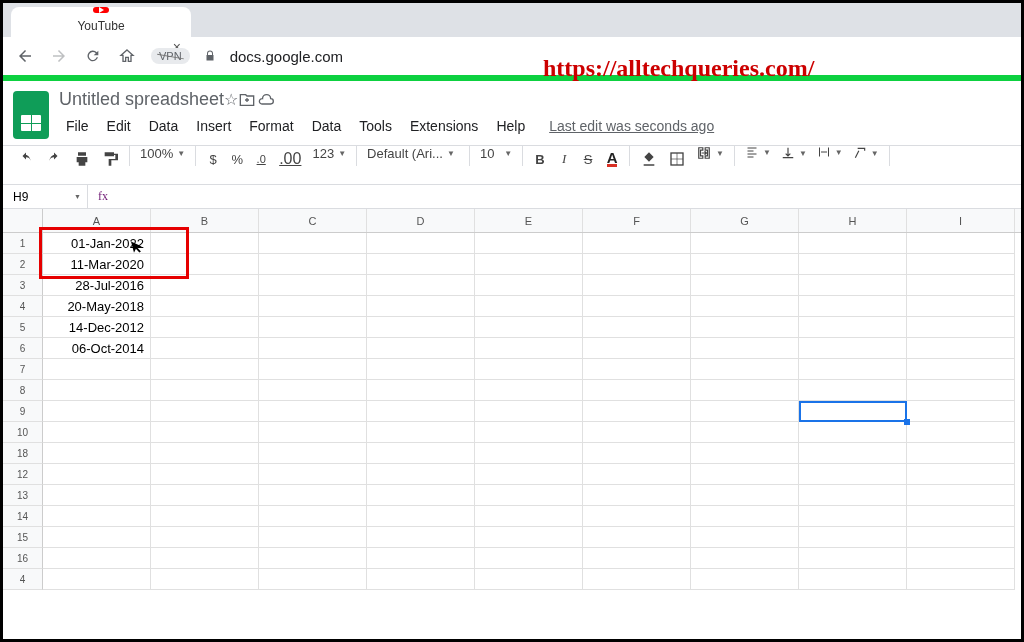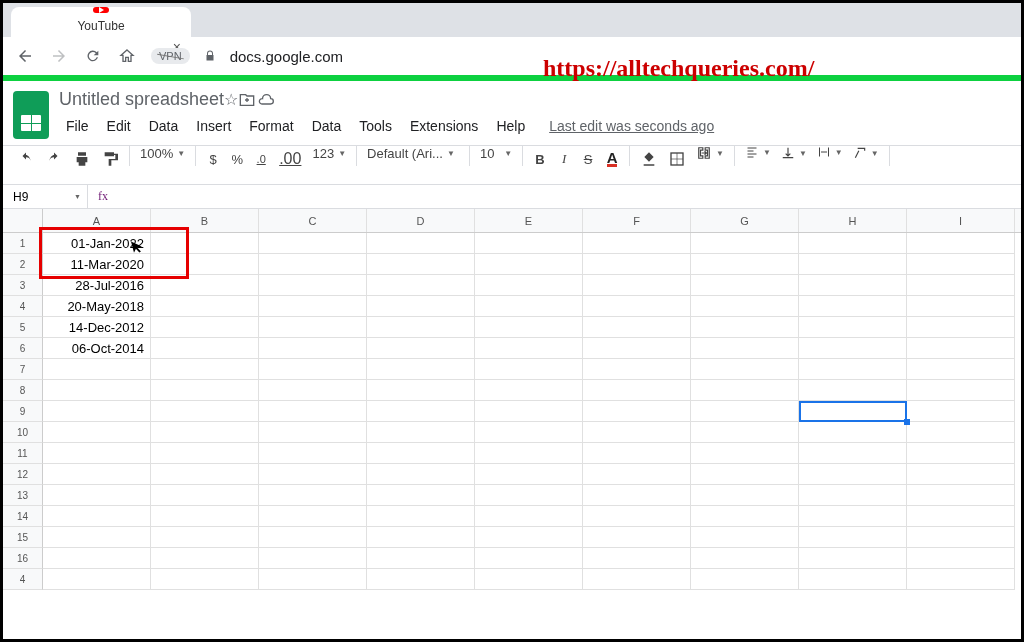--- a/index.html
+++ b/index.html
@@ -393,21 +393,21 @@
         <div class="cell"></div>
         <div class="cell"></div>
         <div class="cell"></div>
         <div class="cell"></div>
         <div class="cell"></div>
         <div class="cell"></div>
         <div class="cell"></div>
         <div class="cell"></div>
       </div>
       <div class="row">
-        <div class="rh">11</div>
+        <div class="rh">18</div>
         <div class="cell"></div>
         <div class="cell"></div>
         <div class="cell"></div>
         <div class="cell"></div>
         <div class="cell"></div>
         <div class="cell"></div>
         <div class="cell"></div>
         <div class="cell"></div>
         <div class="cell"></div>
       </div>

